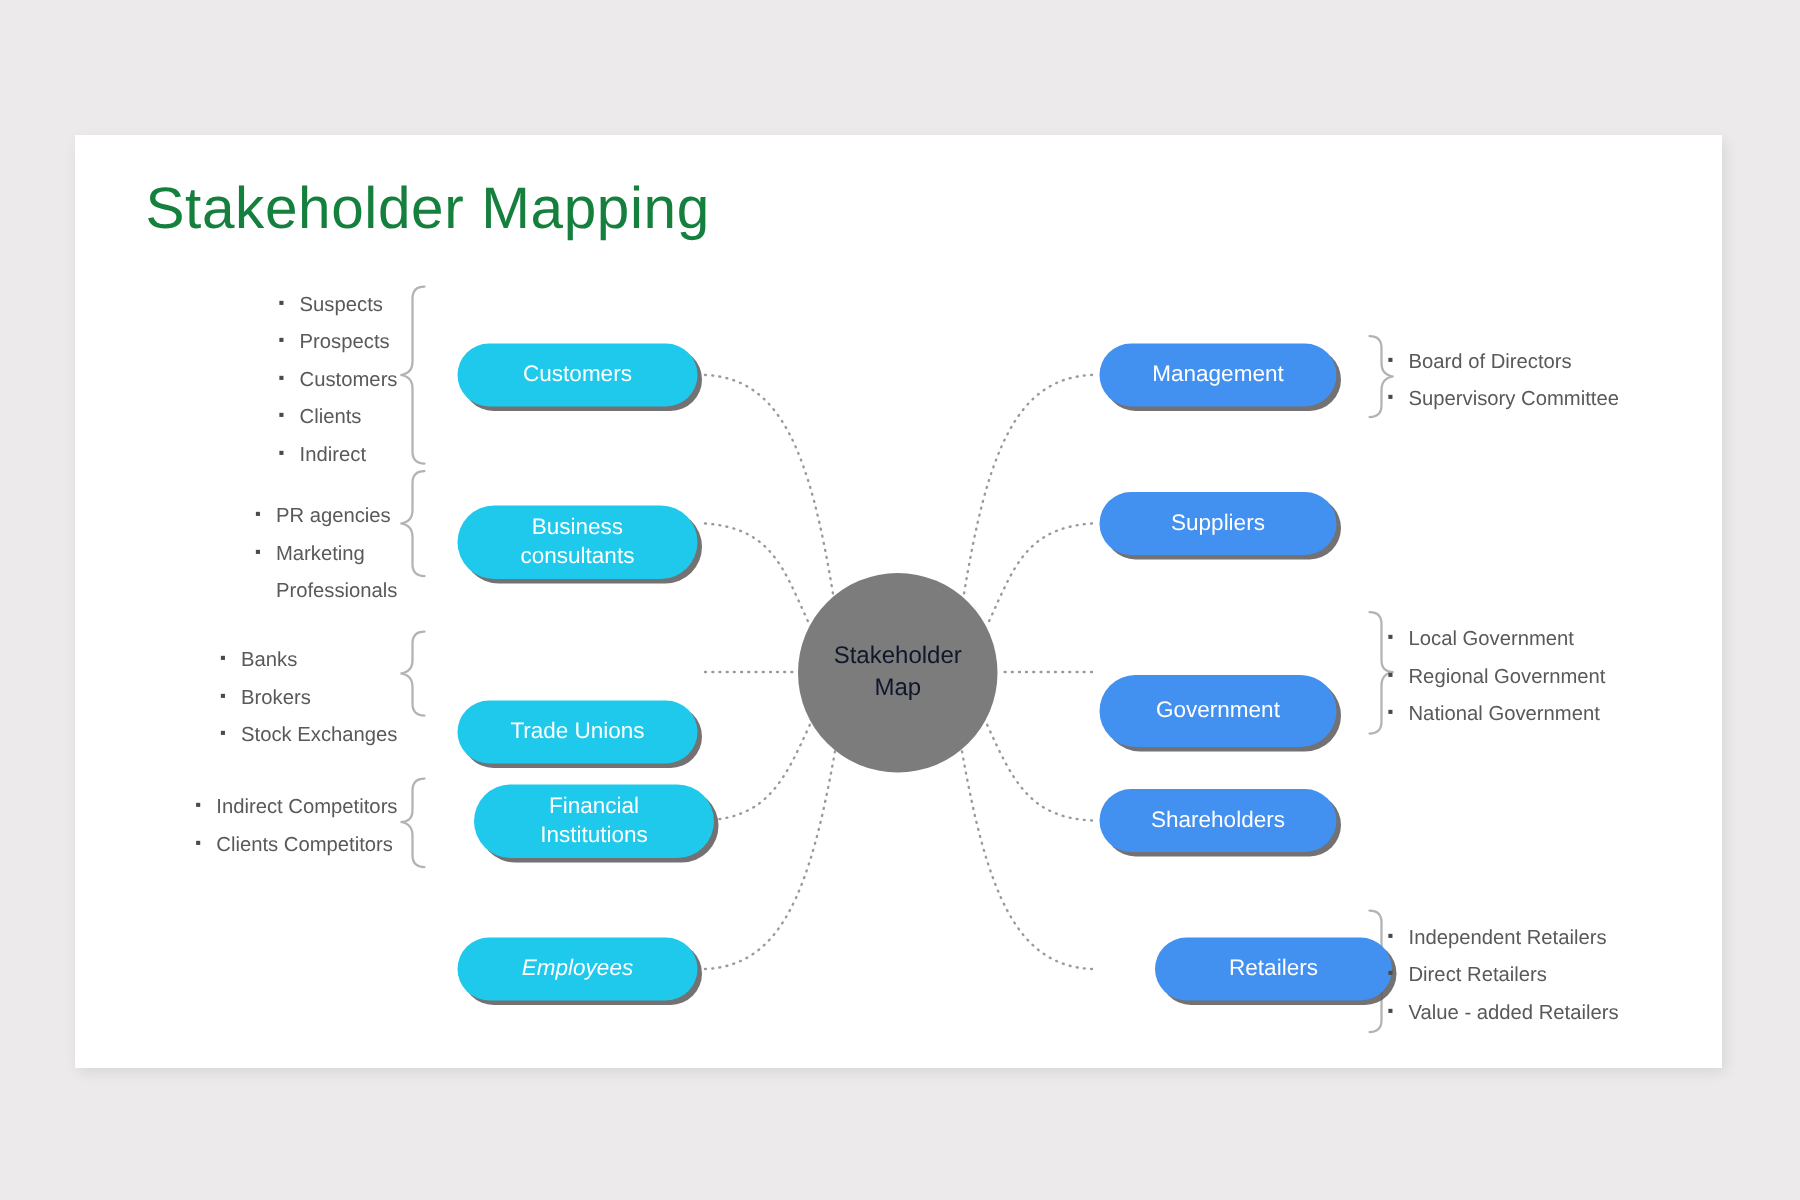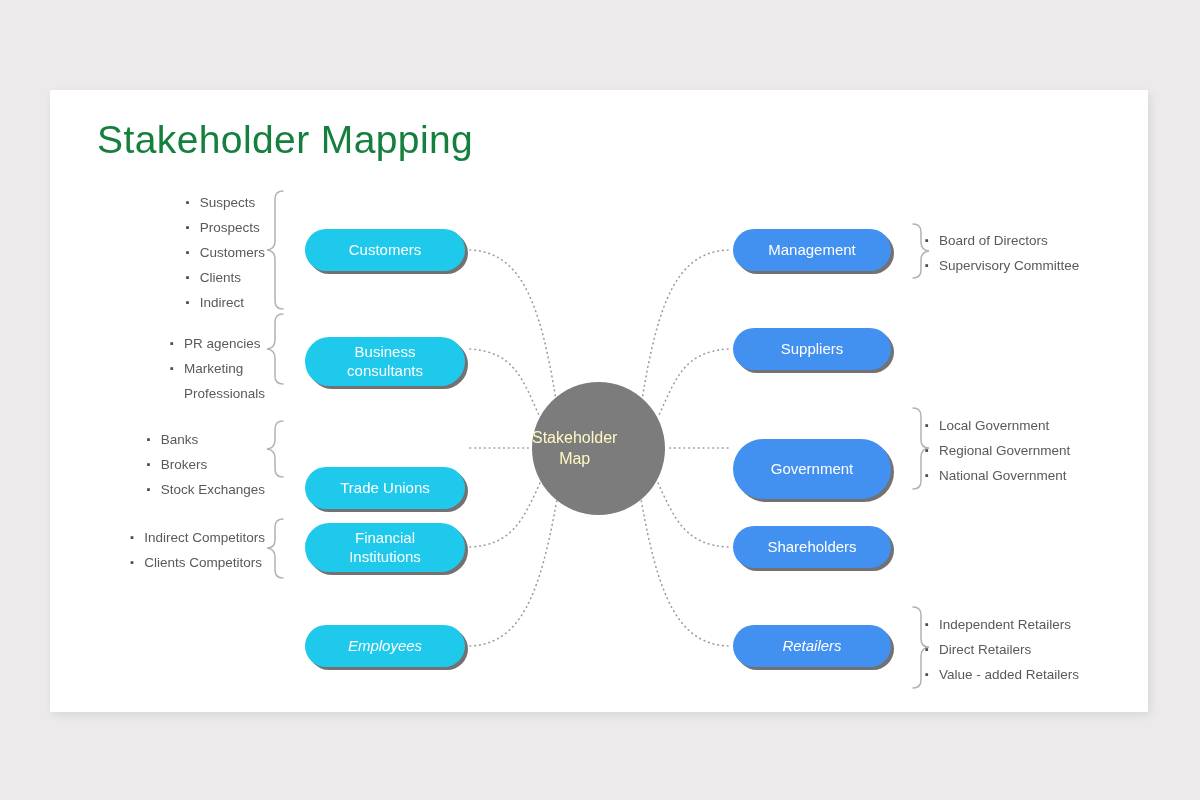--- a/index.html
+++ b/index.html
@@ -64,25 +64,26 @@
 
   
   #hub {
     position: absolute;
     left: 532px;
     top: 382px;
     width: 133px;
     height: 133px;
     border-radius: 50%;
     background: #7c7c7c;
-    color: #fef9c3;
+    color: #0f172a;
     font-size: 16px;
     line-height: 1.3;
     display: flex;
     align-items: center;
+    justify-content: center;
     text-align: center;
   }
 
   
   .blist {
     position: absolute;
     color: #595959;
     font-size: 13.5px;
     line-height: 25px;
   }
@@ -153,48 +154,48 @@
   <div>
     <div>Business</div>
     <div>consultants</div>
   </div>
 </div>
 
 <div class="pill cyan" style="left:305px; top:427px; width:160px; height:42px;margin-top:40px;">
   <span>Trade Unions</span>
 </div>
 
-<div class="pill cyan" style="left:305px; top:523px; width:160px; height:49px;">
+<div class="pill cyan" style="left:316px; top:523px; width:160px; height:49px;">
   <div>
     <div>Financial</div>
     <div>Institutions</div>
   </div>
 </div>
 
 <div class="pill cyan" style="left:305px; top:625px; width:160px; height:42px;font-style:italic;">
   <span>Employees</span>
 </div>
 
 <div class="pill blue" style="left:733px; top:229px; width:158px; height:42px;">
   <span>Management</span>
 </div>
 
 <div class="pill blue" style="left:733px; top:328px; width:158px; height:42px;">
   <span>Suppliers</span>
 </div>
 
-<div class="pill blue" style="left:733px; top:439px; width:158px; height:60px;">
+<div class="pill blue" style="left:733px; top:450px; width:158px; height:48px;">
   <span>Government</span>
 </div>
 
 <div class="pill blue" style="left:733px; top:526px; width:158px; height:42px;text-align:center;">
   <span>Shareholders</span>
 </div>
 
-<div class="pill blue" style="left:733px; top:625px; width:158px; height:42px;font-style:italic;">
+<div class="pill blue" style="left:770px; top:625px; width:158px; height:42px;">
   <span>Retailers</span>
 </div>
 
 <div class="blist left" style="left:60px; top:190px; width:205px; text-align:right;">
   <div class="rows" style="text-align:left;">
     <div class="row">
       <span class="bullet">▪</span>
       <span>Suspects</span>
     </div>
     <div class="row">

